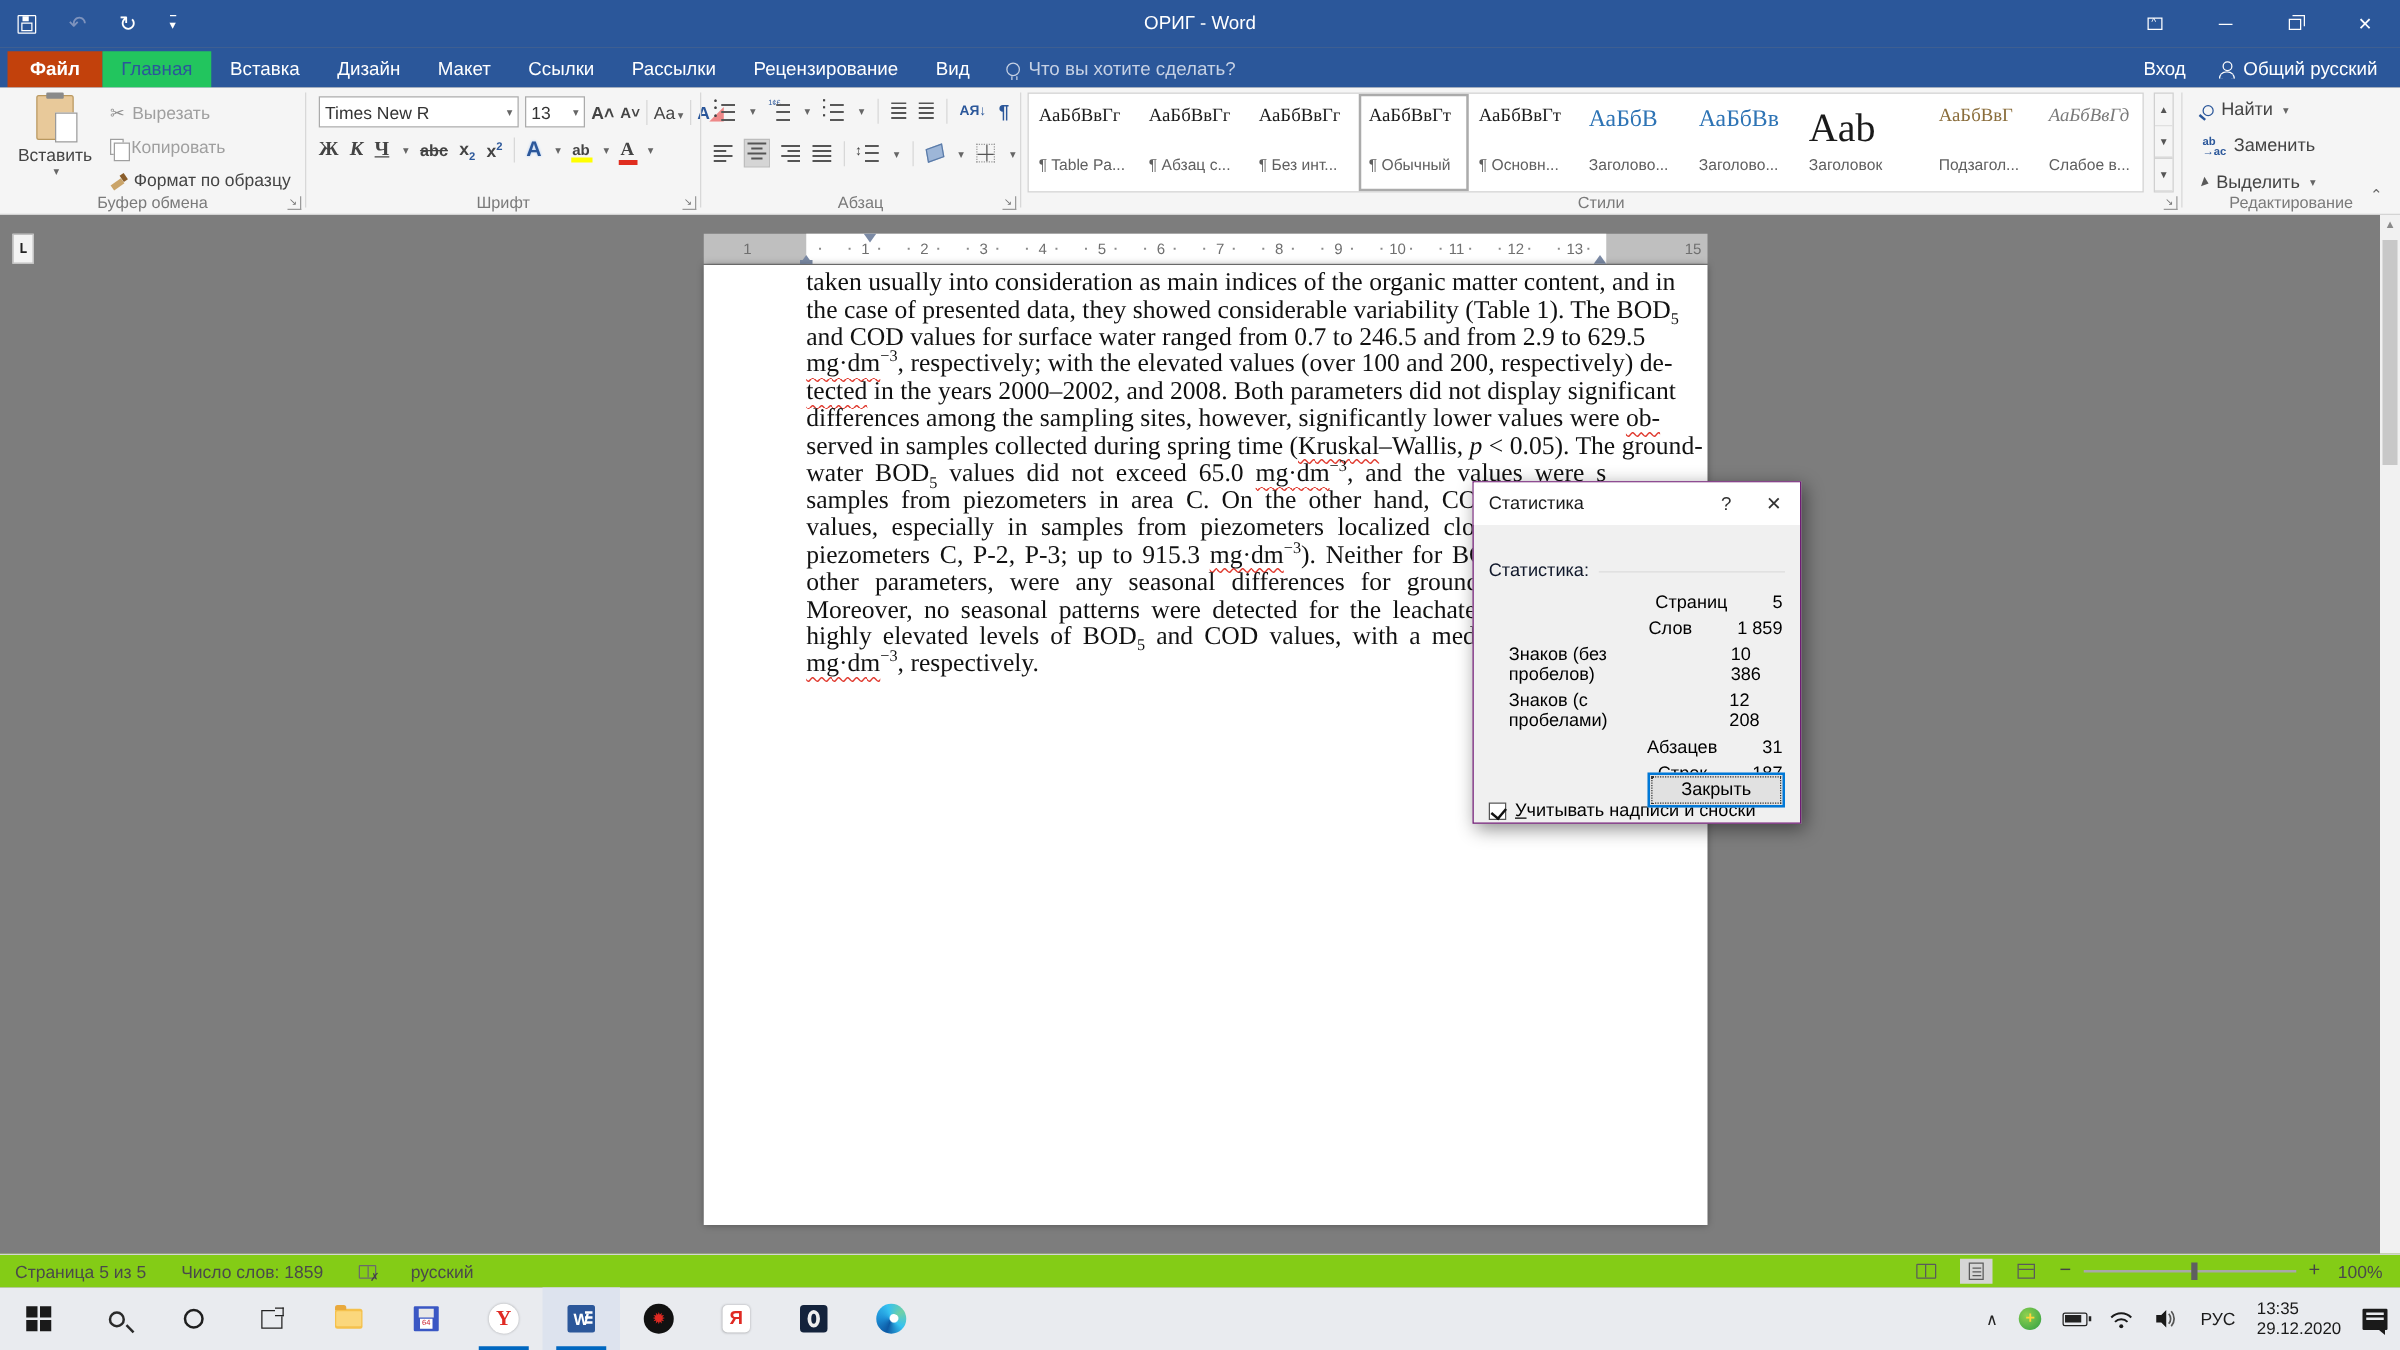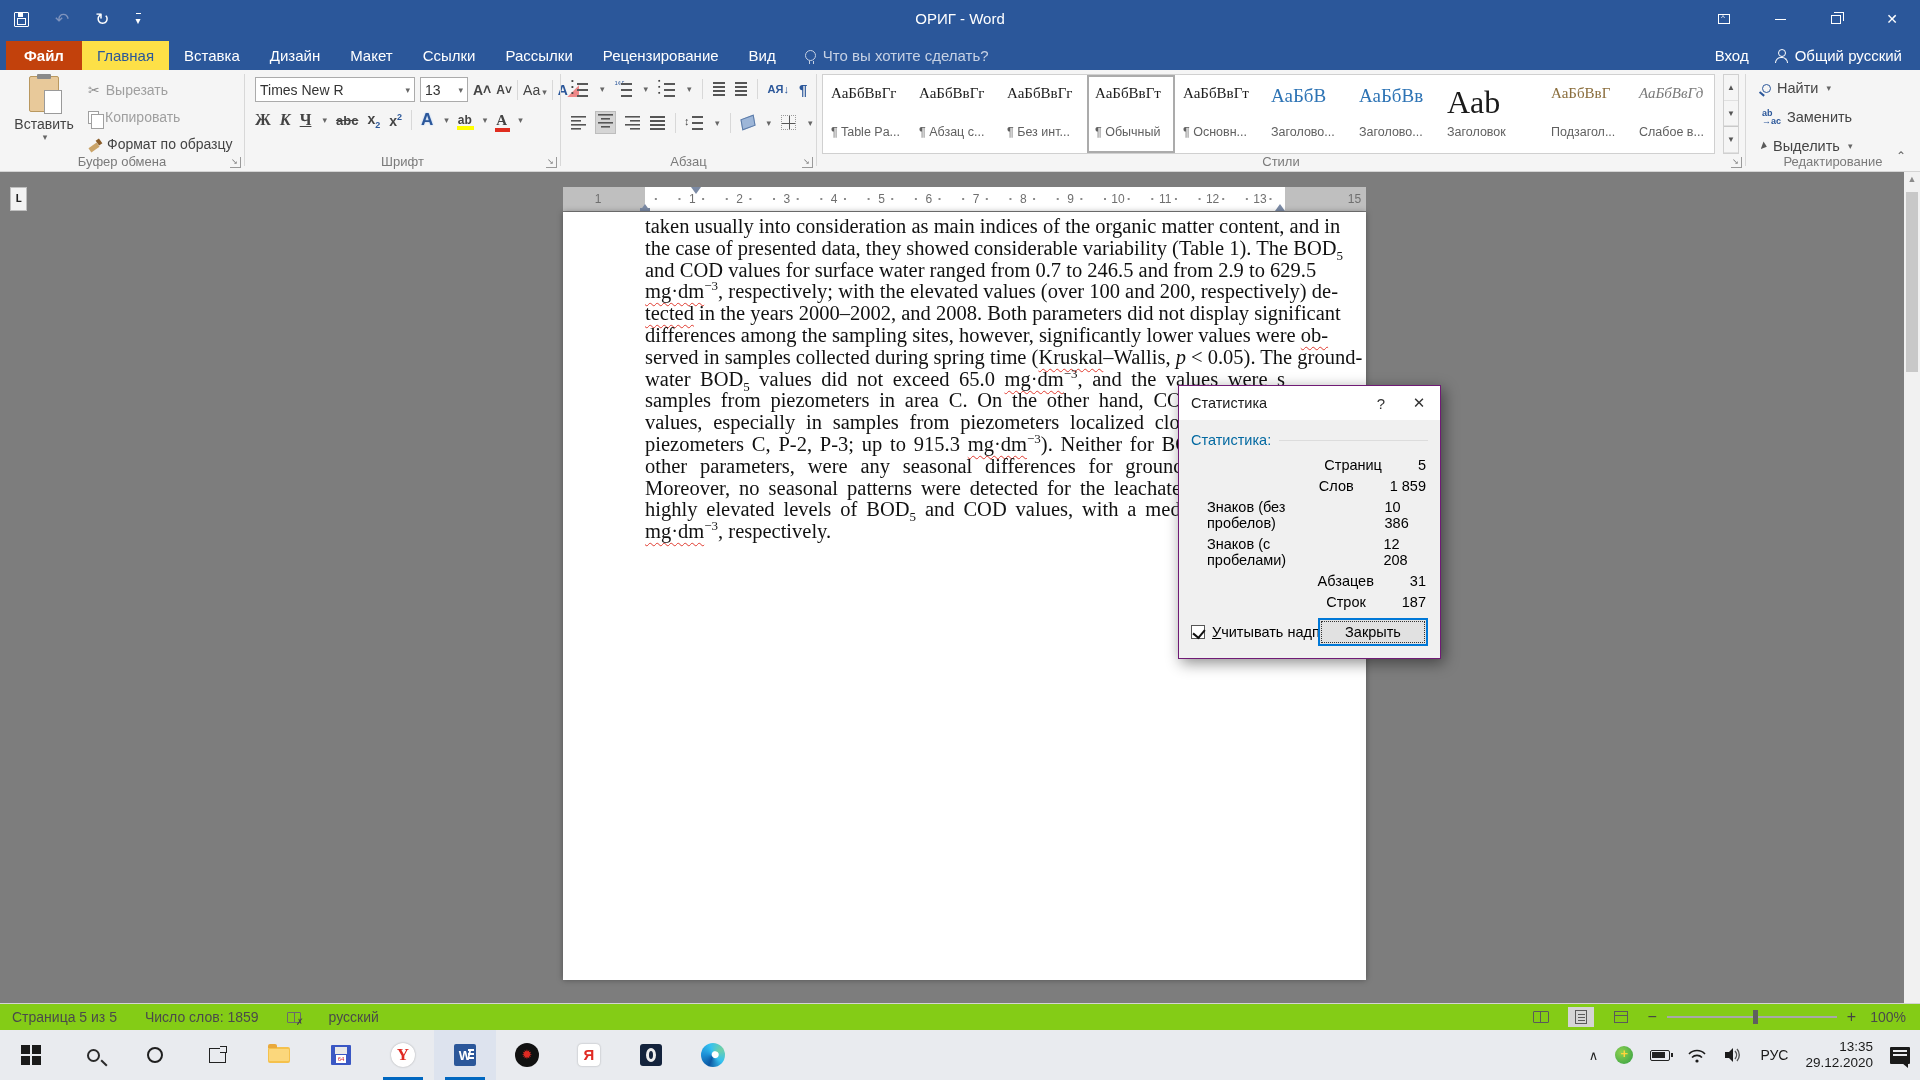--- a/index.html
+++ b/index.html
@@ -21,21 +21,21 @@
   .wc-min i{display:block;width:11px;border-bottom:1.5px solid #fff;}
   .wc-max i{display:block;width:10px;height:9px;border:1.4px solid #fff;position:relative;}
   .wc-max i:before{content:"";position:absolute;left:2px;top:-4px;width:9px;height:8px;border:1.4px solid #fff;border-left:none;border-bottom:none;}
   .wc-ribbon i{display:block;width:12px;height:10px;border:1.3px solid #fff;position:relative;}
   .wc-ribbon i:before{content:"^";position:absolute;left:2px;top:-2px;font-size:8px;color:#fff;}
 
   
   #tabrow{position:absolute;left:0;top:38px;width:1920px;height:32px;background:#2b579a;display:flex;align-items:flex-end;color:#fff;font-size:15px;}
   .tab{padding:6px 15px;cursor:default;white-space:nowrap;}
   .tab.file{background:#c2410c;font-weight:bold;padding:6px 18px;margin-left:6px;}
-  .tab.active{background:#fde047;color:#2b579a;}
+  .tab.active{background:#22c55e;color:#2b579a;}
   #tellme{display:flex;align-items:center;gap:7px;color:#c6d1e4;margin-left:14px;padding-bottom:6px;}
   .bulb{width:11px;height:11px;border:1.4px solid #c6d1e4;border-radius:50%;position:relative;}
   .bulb:after{content:"";position:absolute;left:3px;bottom:-4px;width:3px;height:3px;border-left:1.4px solid #c6d1e4;border-right:1.4px solid #c6d1e4;}
   #tabrow-right{margin-left:auto;display:flex;align-items:center;gap:26px;padding:0 18px 6px 0;}
   .person{width:13px;height:13px;position:relative;display:inline-block;}
   .person:before{content:"";position:absolute;left:3px;top:0;width:6px;height:6px;border:1.3px solid #fff;border-radius:50%;}
   .person:after{content:"";position:absolute;left:0;bottom:-1px;width:11px;height:5px;border:1.3px solid #fff;border-bottom:none;border-radius:6px 6px 0 0;}
 
   
   #ribbon{position:absolute;left:0;top:70px;width:1920px;height:102px;background:#f5f5f5;border-bottom:1px solid #d4d4d4;color:#444;font-size:14px;}
@@ -152,21 +152,21 @@
   #vscroll .thumb{position:absolute;left:2px;top:20px;width:12px;height:180px;background:#c8c8c8;}
   #vscroll .up{position:absolute;left:0;top:2px;width:16px;text-align:center;font-size:9px;color:#8a8a8a;}
 
   
   #dialog{position:absolute;left:1178px;top:385px;width:263px;height:274px;background:#f0f0f0;border:1px solid #701a75;
     box-shadow:3px 4px 14px rgba(0,0,0,.45);font-size:14.5px;color:#000;}
   #dialog .dtitle{height:34px;background:#fff;display:flex;align-items:center;padding-left:12px;}
   #dialog .dtitle .ttl{font-size:14.5px;color:#1a1a1a;}
   #dialog .dtitle .dhelp{margin-left:auto;width:34px;text-align:center;color:#333;font-size:15px;}
   #dialog .dtitle .dclose{width:42px;text-align:center;color:#333;font-size:15px;}
-  .dsection{display:flex;align-items:center;gap:8px;margin:12px 12px 6px 12px;color:#0369a1;}
+  .dsection{display:flex;align-items:center;gap:8px;margin:29px 12px 6px 12px;color:#0f172a;}
   .dsection:after{content:"";flex:1;height:1px;background:#dcdcdc;}
   .drow{display:flex;justify-content:flex-end;padding:2.5px 14px 2.5px 28px;gap:36px;}
   .dcheck{display:flex;align-items:center;gap:7px;margin:12px 12px 0 12px;}
   .cbox{width:14px;height:14px;background:#fff;border:1px solid #555;position:relative;}
   .cbox:after{content:"";position:absolute;left:2.5px;top:0.5px;width:6px;height:9px;border-right:2px solid #111;border-bottom:2px solid #111;transform:rotate(40deg);}
   .dcheck .lbl::first-letter{text-decoration:underline;}
   #close-btn{position:absolute;right:12px;bottom:12px;width:110px;height:28px;background:#e1e1e1;border:2px solid #0078d7;
     font-size:14.5px;color:#000;display:flex;align-items:center;justify-content:center;outline:1px dotted #333;outline-offset:-4px;font-family:"Liberation Sans",sans-serif;}
 
   
@@ -216,21 +216,21 @@
   .operaic i{width:10px;height:14px;border:3px solid #eee;border-radius:50%;}
   .edgeic{width:24px;height:24px;border-radius:50%;background:conic-gradient(from 200deg,#0c59a4,#1d8fd6,#35c1f1,#6fd0a7,#35c1f1,#0c59a4);position:relative;}
   .edgeic:after{content:"";position:absolute;left:7px;top:8px;width:12px;height:9px;background:#e9ebef00;border-radius:50%;box-shadow:inset 3px -2px 0 #fff0;background:radial-gradient(circle at 60% 40%,#fff 0 3px,transparent 4px);}
   #tray{margin-left:auto;display:flex;align-items:center;gap:17px;padding-right:10px;color:#1a1a1a;font-size:14px;}
   .chev{font-size:13px;color:#222;}
   .avshield{width:18px;height:18px;background:radial-gradient(circle at 35% 35%,#8fd14f,#2f9e44);border-radius:50%;position:relative;}
   .avshield:after{content:"+";position:absolute;left:5px;top:0px;color:#ffd43b;font-weight:bold;font-size:13px;}
   .batt{width:20px;height:11px;border:1.4px solid #222;border-radius:2px;position:relative;}
   .batt:before{content:"";position:absolute;right:-4px;top:2px;width:2px;height:4px;background:#222;}
   .batt:after{content:"";position:absolute;left:1px;top:1px;width:13px;height:6px;background:#222;}
-  .clock{text-align:right;font-size:13.5px;line-height:16px;color:#1a1a1a;}
+  .clock{font-size:13.5px;line-height:16px;color:#1a1a1a;}
   .notif{width:20px;height:17px;background:#1a1a1a;position:relative;border-radius:1px;}
   .notif:before{content:"";position:absolute;left:3px;top:3px;width:14px;height:2px;background:#e9ebef;box-shadow:0 4px 0 #e9ebef;}
   .notif:after{content:"";position:absolute;right:2px;bottom:-4px;border-left:6px solid transparent;border-top:5px solid #1a1a1a;}
 </style>
 </head>
 <body>
 
 <div id="titlebar">
   <div class="qat">
     <span class="floppy"></span>

